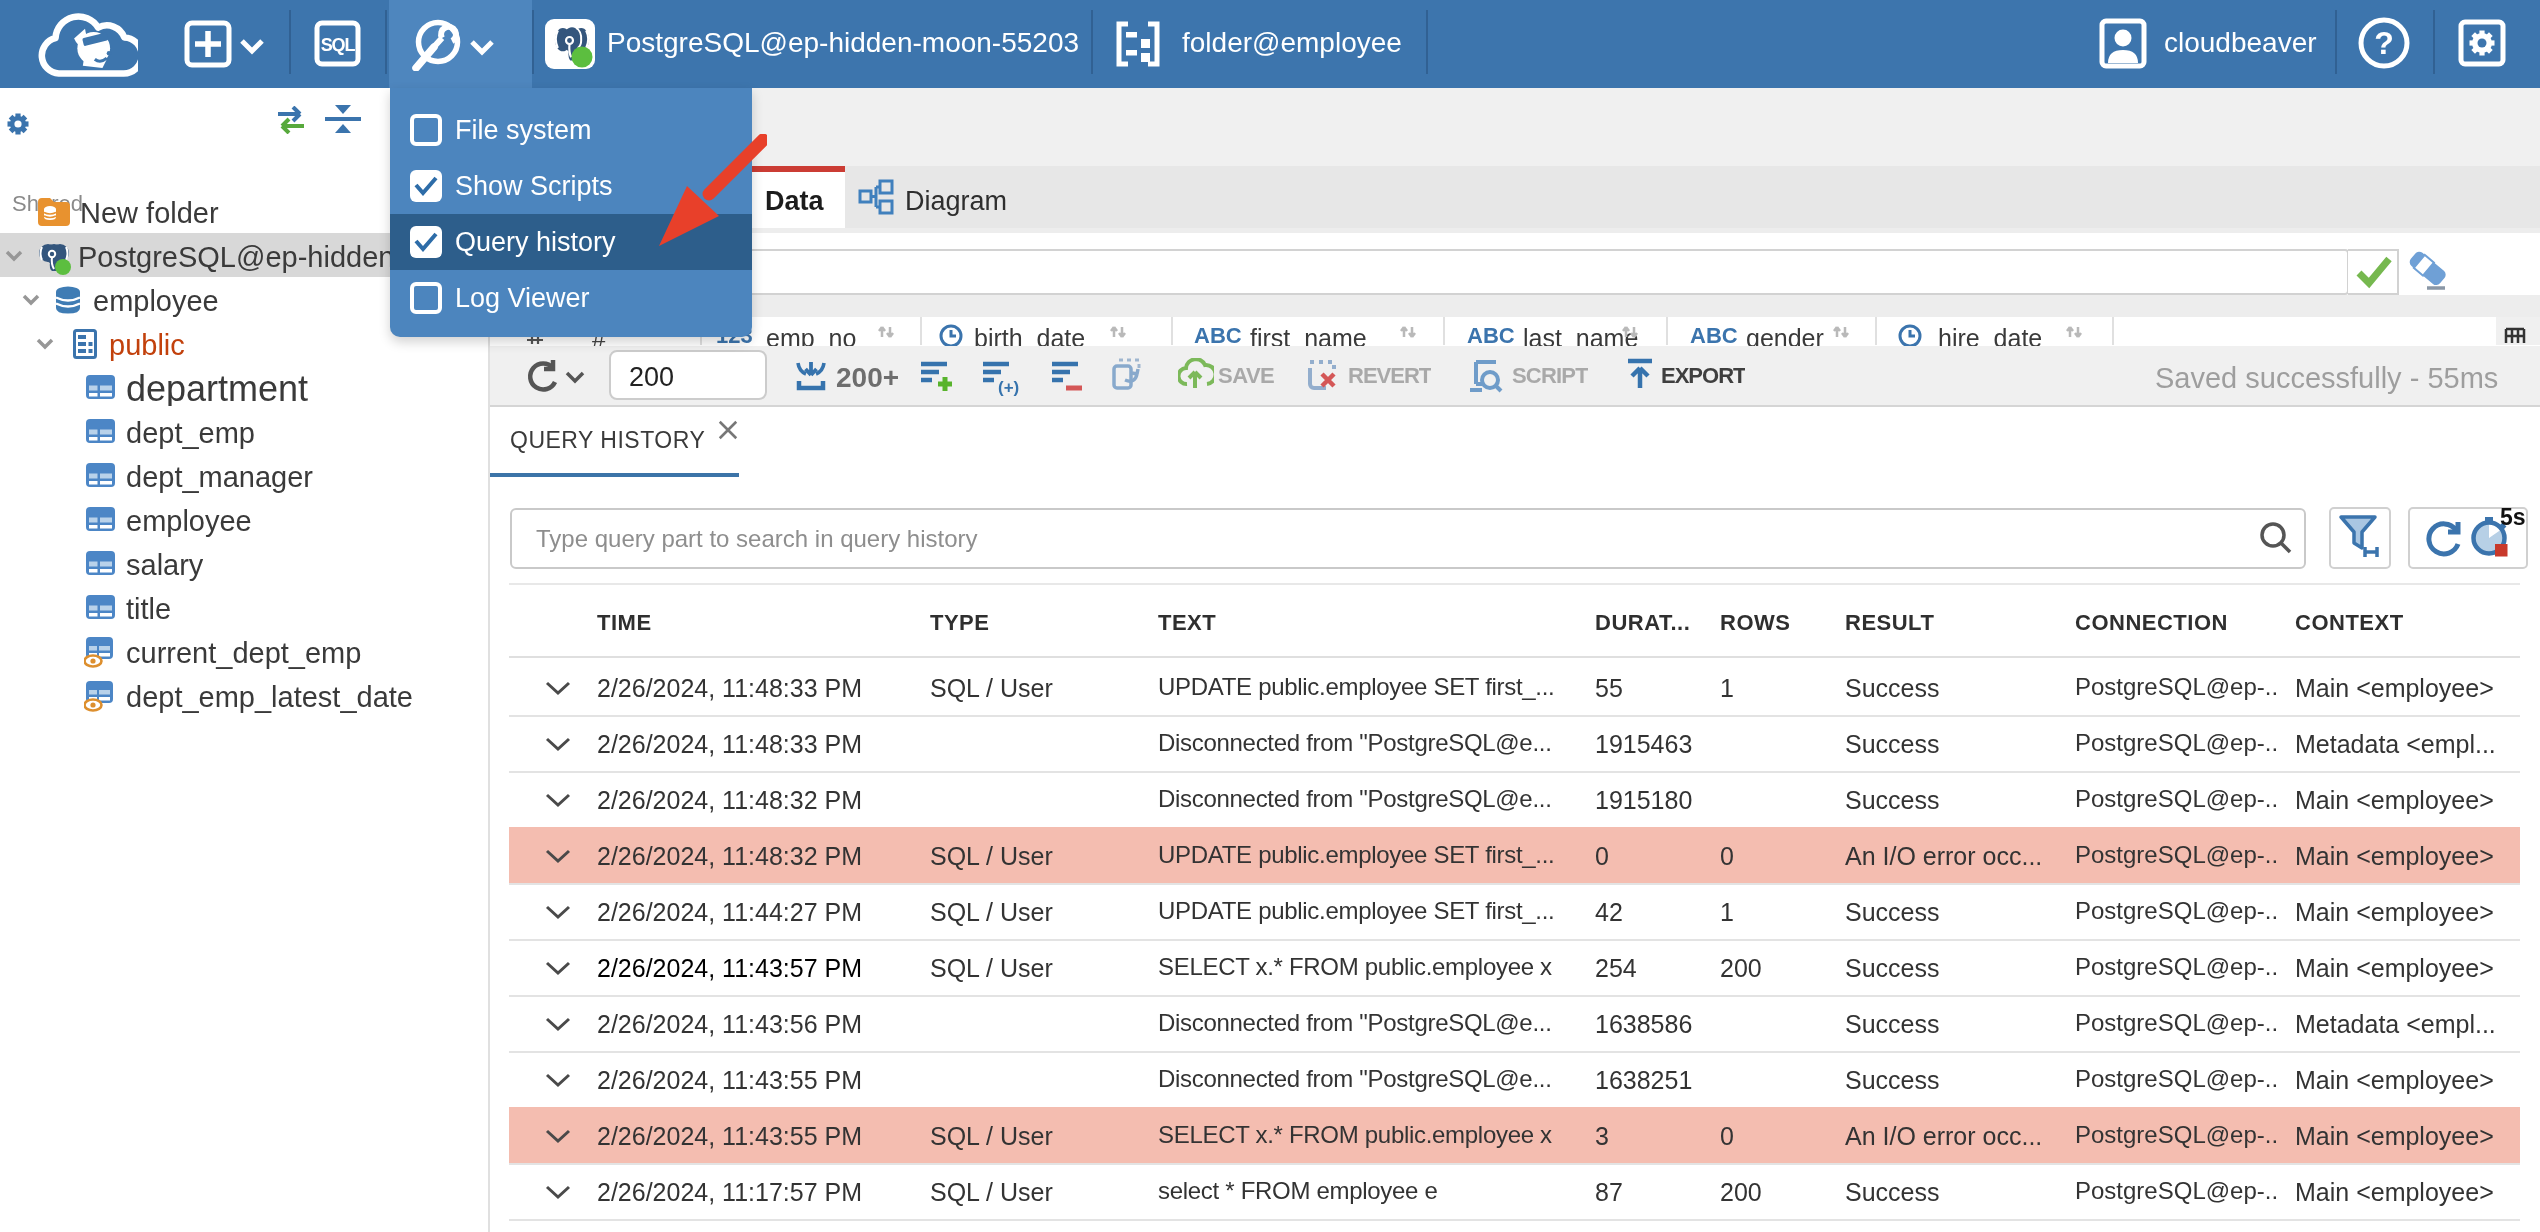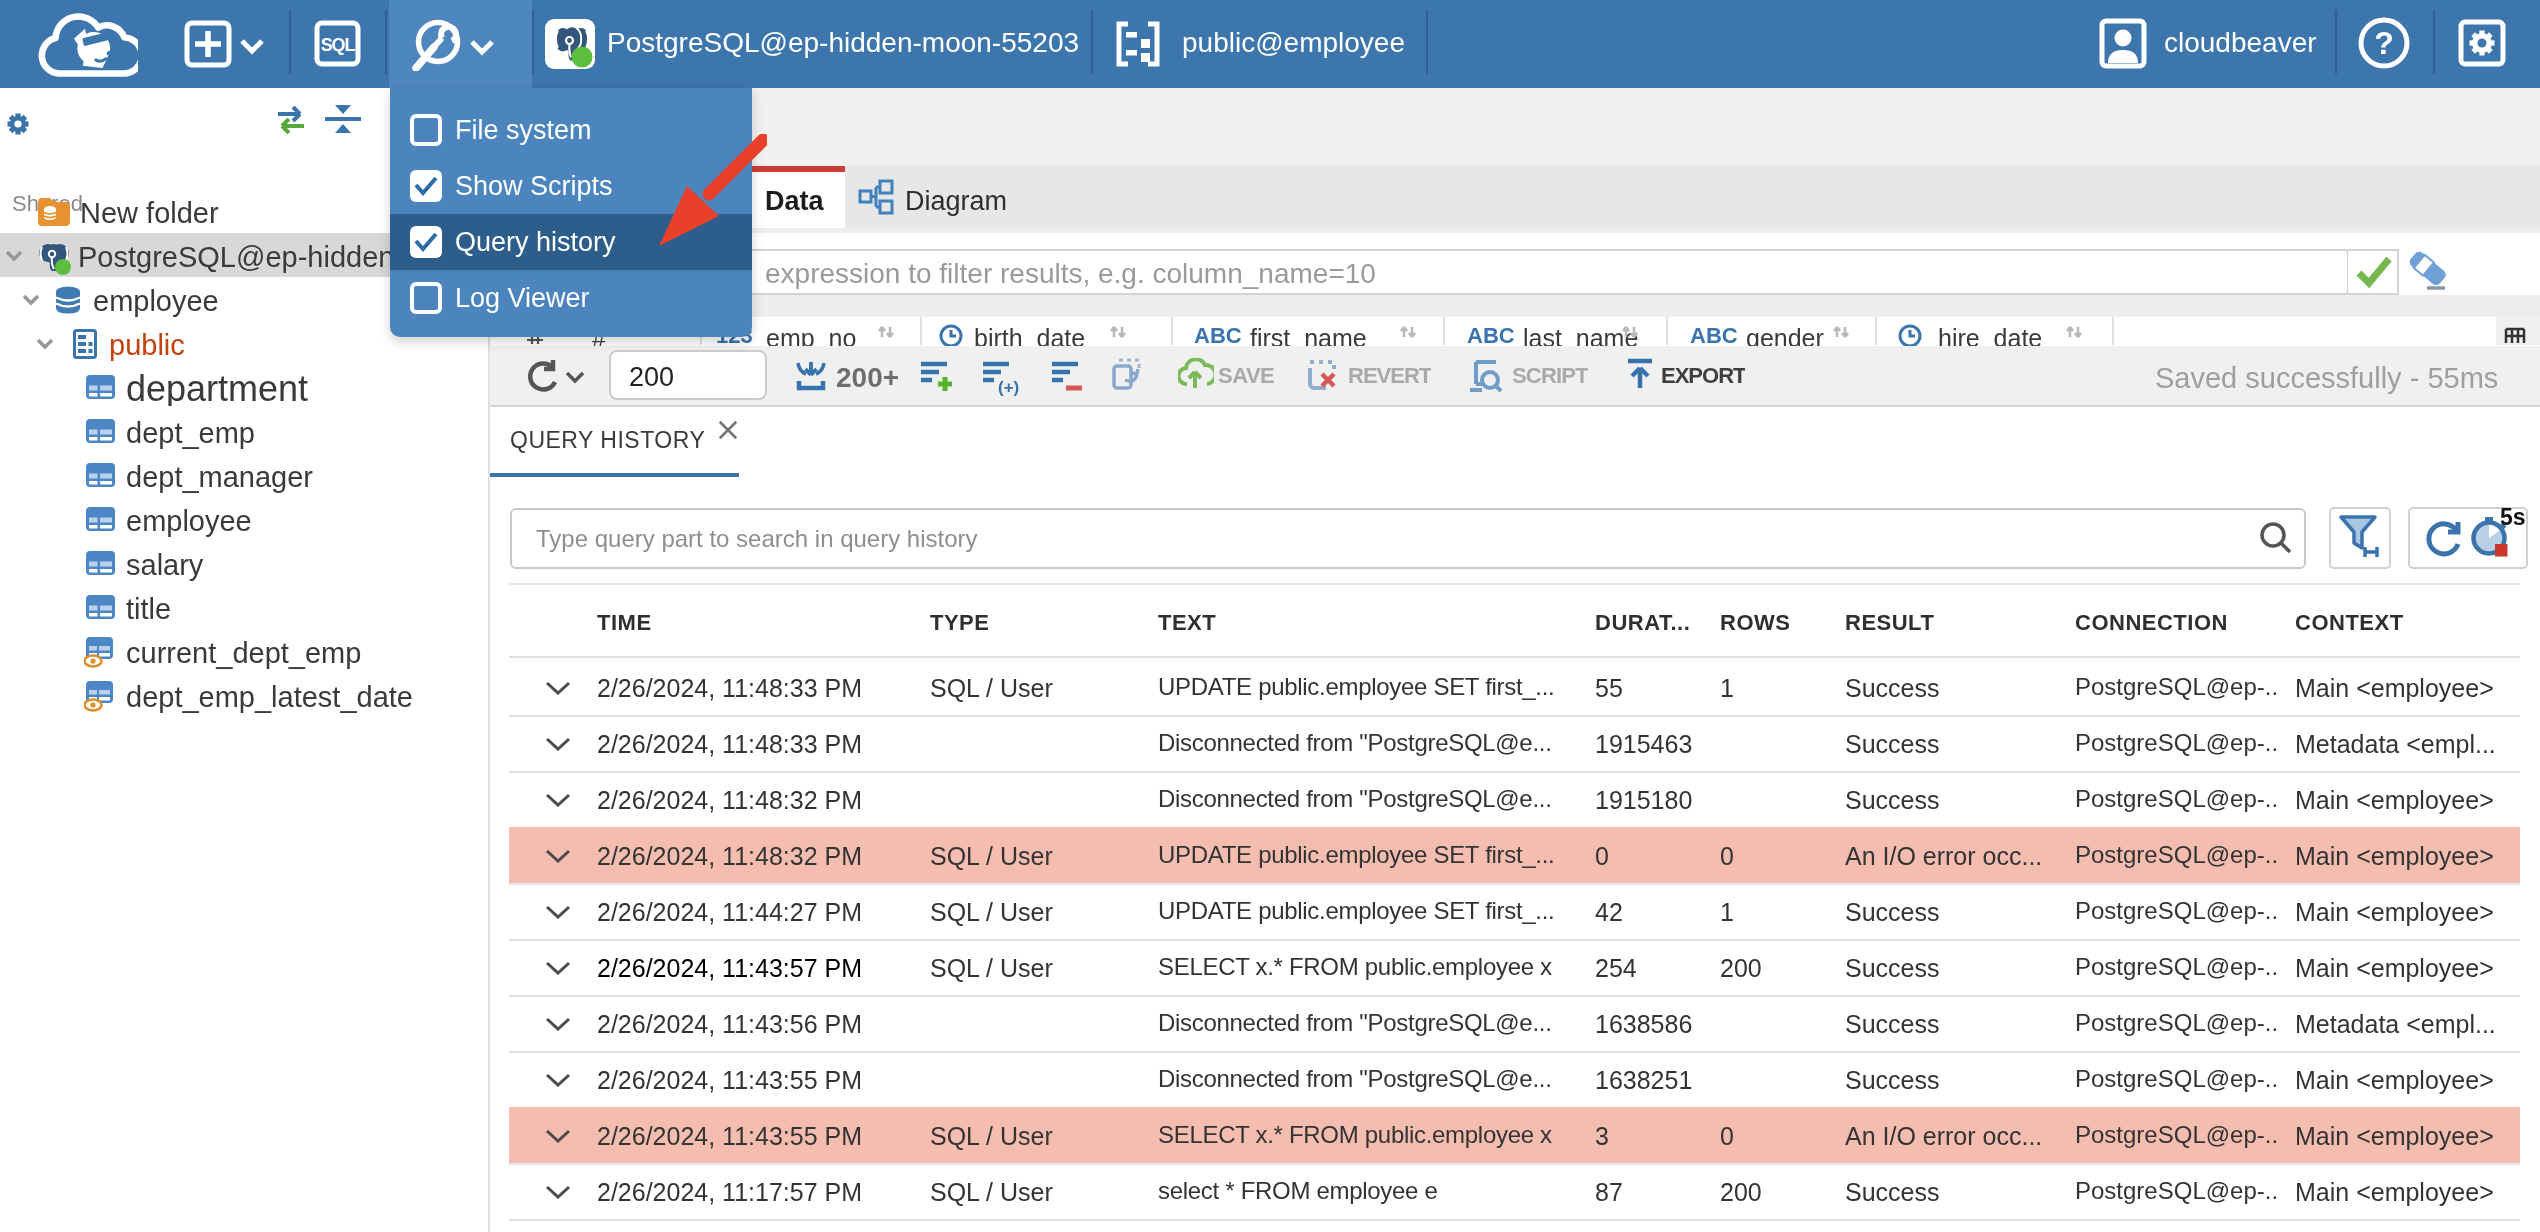--- a/index.html
+++ b/index.html
@@ -61,21 +61,21 @@
     </svg>
     <div class="abs ell" style="left:607px;top:26px;font-size:28px;color:#fff;font-weight:400;line-height:33px;">PostgreSQL@ep-hidden-moon-55203</div>
     <svg class="abs" style="left:1113px;top:20px" width="50" height="48" viewBox="0 0 48 48">
       <path d="M14 4 H5 V44 H14" fill="none" stroke="#fff" stroke-width="5"></path>
       <path d="M34 4 H43 V44 H34" fill="none" stroke="#fff" stroke-width="5"></path>
       <rect x="12" y="12" width="11" height="5.5" fill="#fff"></rect>
       <rect x="12" y="30" width="11" height="5.5" fill="#fff"></rect>
       <rect x="27" y="19" width="9" height="9" fill="#fff"></rect>
       <rect x="27" y="33" width="9" height="9" fill="#fff"></rect>
     </svg>
-    <div class="abs ell" style="left:1182px;top:26px;font-size:28px;color:#fff;font-weight:400;line-height:33px;">public@employee</div>
+    <div class="abs ell" style="left:1182px;top:26px;font-size:28px;color:#fff;font-weight:400;line-height:33px;">folder@employee</div>
     <svg class="abs" style="left:2099px;top:18px" width="48" height="51" viewBox="0 0 48 51">
       <rect x="3" y="3" width="42" height="45" rx="4" fill="none" stroke="#fff" stroke-width="5"></rect>
       <circle cx="24" cy="20" r="8.5" fill="#fff"></circle>
       <path d="M9 45 q0 -13 15 -13 q15 0 15 13 z" fill="#fff"></path>
     </svg>
     <div class="abs ell" style="left:2164px;top:26px;font-size:28px;color:#fff;font-weight:400;line-height:33px;">cloudbeaver</div>
     <svg class="abs" style="left:2358px;top:17px" width="52" height="52" viewBox="0 0 52 52">
       <circle cx="26" cy="26" r="23" fill="none" stroke="#fff" stroke-width="5"></circle>
       <text x="26" y="37" font-size="32" font-weight="bold" fill="#fff" text-anchor="middle" font-family="Liberation Sans">?</text>
     </svg>
@@ -239,21 +239,20 @@
       <rect x="2" y="12" width="11" height="11" fill="none" stroke="#4080bd" stroke-width="3"></rect>
       <rect x="22" y="2" width="12" height="12" fill="none" stroke="#4080bd" stroke-width="3"></rect>
       <rect x="22" y="22" width="12" height="12" fill="none" stroke="#4080bd" stroke-width="3"></rect>
       <path d="M13 17.5 h5 M18 8 v20 M18 8 h4 M18 28 h4" fill="none" stroke="#4080bd" stroke-width="3"></path>
     </svg>
     <div class="abs ell" style="left:905px;top:185px;font-size:27px;color:#2e2e2e;font-weight:400;line-height:32px;">Diagram</div>
     <div class="abs" style="left:490px;top:228px;width:2050px;height:90px;background:#fff"></div>
     <div class="abs" style="left:490px;top:228px;width:2050px;height:5px;background:#ededed"></div>
     <div class="abs" style="left:490px;top:295px;width:2050px;height:23px;background:#ededed"></div>
     <div class="abs" style="left:508px;top:249px;width:1841px;height:46px;border:2px solid #d2d2d2;border-radius:4px;background:#fff"></div>
-    <div class="abs ell" style="left:765px;top:257px;font-size:28px;color:#9a9a9a;font-weight:400;line-height:33px;">expression to filter results, e.g. column_name=10</div>
     <div class="abs" style="left:2348px;top:249px;width:51px;height:46px;border:2px solid #d2d2d2;border-left:none;background:#fff"></div>
     <svg class="abs" style="left:2356px;top:255px" width="36" height="34" viewBox="0 0 36 34">
       <path d="M3 18 l10 10 L33 4" fill="none" stroke="#76b84f" stroke-width="7"></path>
     </svg>
     <svg class="abs" style="left:2407px;top:248px" width="42" height="44" viewBox="0 0 42 44">
       <g transform="rotate(40 21 20)">
         <rect x="2" y="12" width="38" height="17" rx="5" fill="#6fa0d6"></rect>
         <rect x="10" y="12" width="12" height="17" fill="#fff" stroke="#6fa0d6" stroke-width="2"></rect>
       </g>
       <path d="M20 40 h18" stroke="#8a97a6" stroke-width="3.5"></path>

